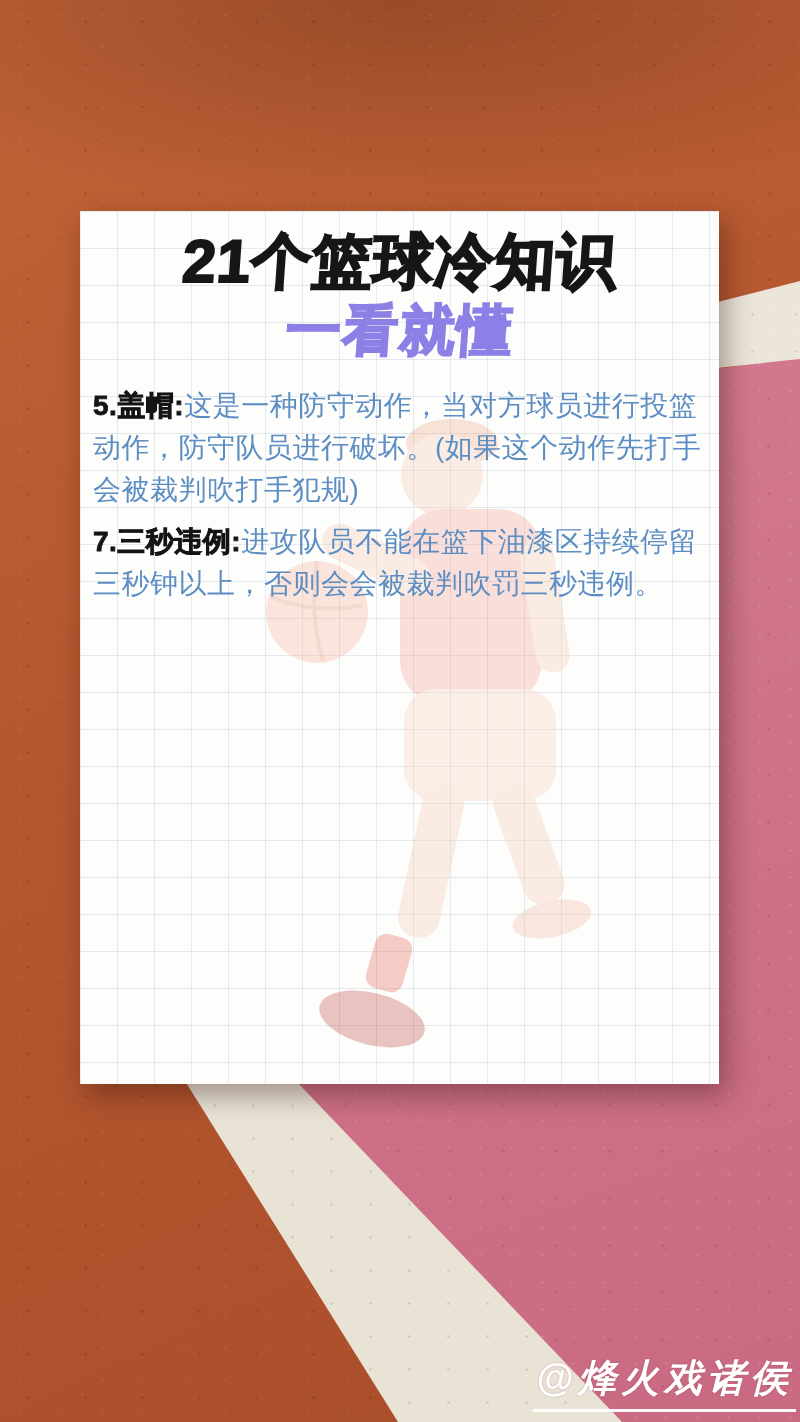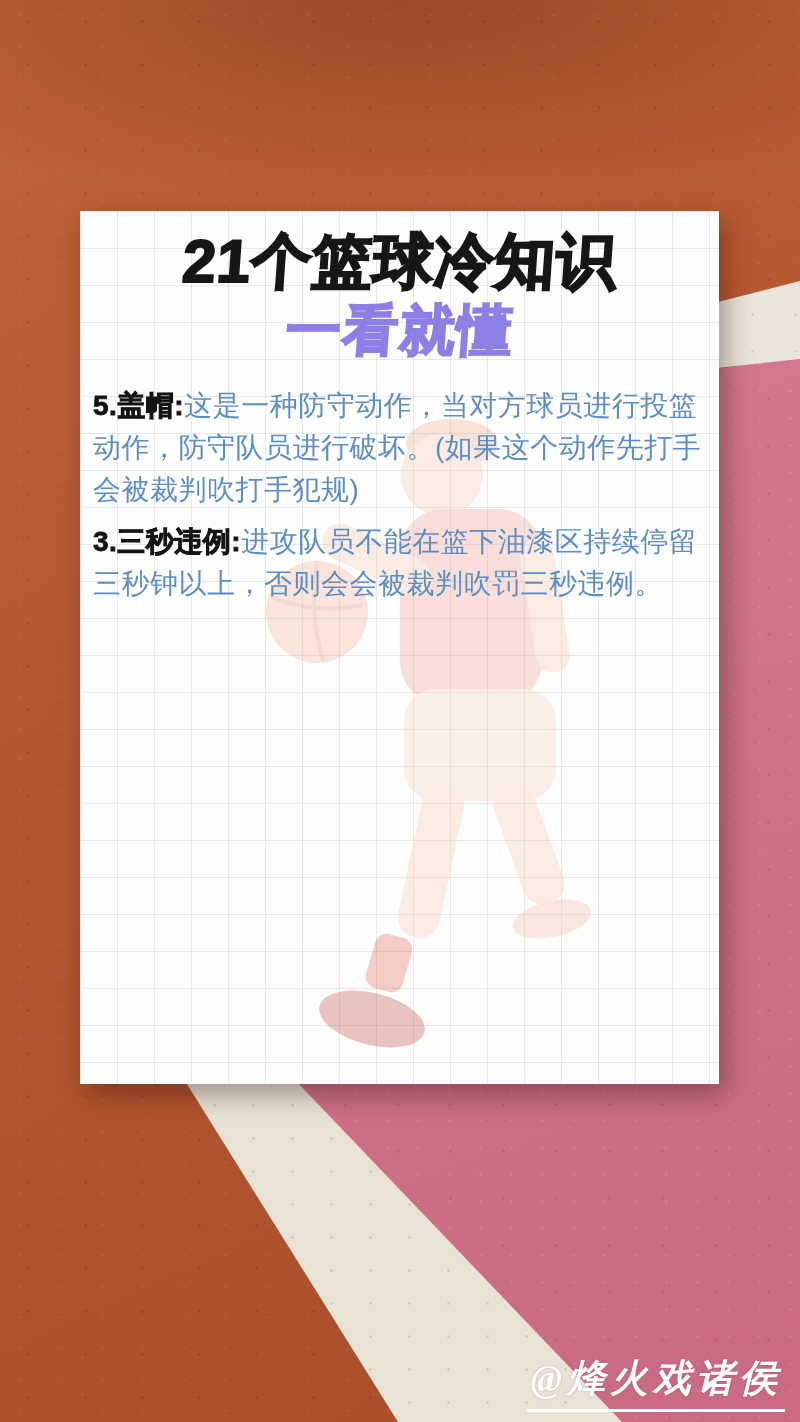--- a/index.html
+++ b/index.html
@@ -71,22 +71,22 @@
     margin:0 0 24px 0;text-align:center;
     font-size:55px;line-height:62px;font-weight:900;letter-spacing:2px;
     color:#8c7fe6;-webkit-text-stroke:2px #8c7fe6;
     transform:skewX(-4deg);
   }
   .item{margin:0 0 10px 0;font-size:28px;line-height:42px;letter-spacing:.5px;}
   .term{font-weight:700;color:#141414;-webkit-text-stroke:.8px #141414;}
   .def{color:#5d8ec3;}
   
   .watermark{
-    position:absolute;right:15px;bottom:10px;
-    font-family:Liberation Serif, serif;font-style:italic;font-weight:700;
+    position:absolute;right:4px;bottom:10px;
+    font-family:Liberation Sans, sans-serif;font-style:italic;font-weight:700;
     font-size:38px;letter-spacing:5px;color:#ffffff;
     border-bottom:3px solid rgba(255,255,255,.95);
     padding:0 3px 5px 3px;
     text-shadow:0 0 2px rgba(120,40,60,.35);
   }
 </style>
 </head>
 <body>
 
 <div class="screen">
@@ -118,19 +118,19 @@
       <h1 class="title">21个篮球冷知识</h1>
       <h2 class="subtitle">一看就懂</h2>
 
 
       <p class="item"><span class="term">5.盖帽:</span><span class="def">这是一种防守动作，当对方球员进行投篮动作，防守队员进行破坏。(如果这个动作先打手会被裁判吹打手犯规)</span></p>
 
 
 
 
 
-      <p class="item"><span class="term">3.三秒违例:</span><span class="def">进攻队员不能在篮下油漆区持续停留三秒钟以上，否则会会被裁判吹罚三秒违例。</span></p>
+      <p class="item"><span class="term">7.三秒违例:</span><span class="def">进攻队员不能在篮下油漆区持续停留三秒钟以上，否则会会被裁判吹罚三秒违例。</span></p>
     </div>
   </div>
 
   <div class="watermark">@烽火戏诸侯</div>
 
 </div>
 
 </body></html>

